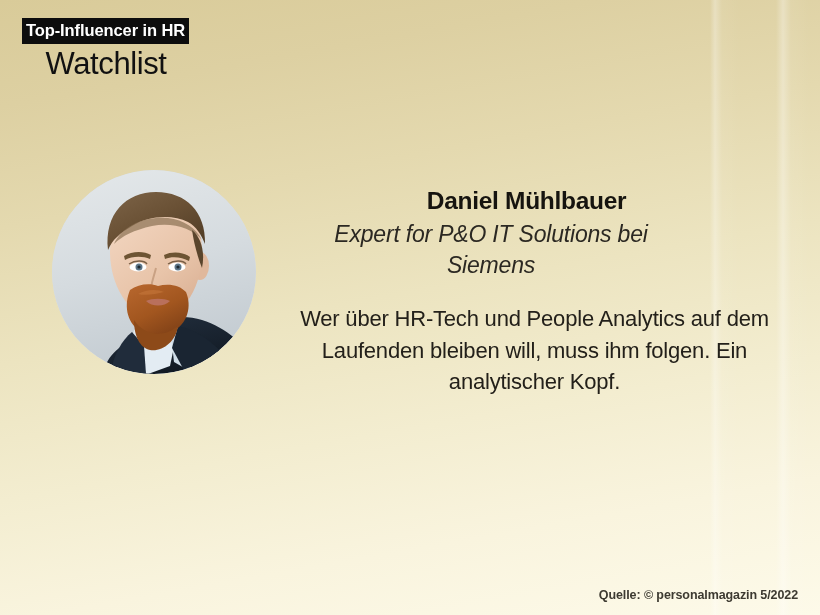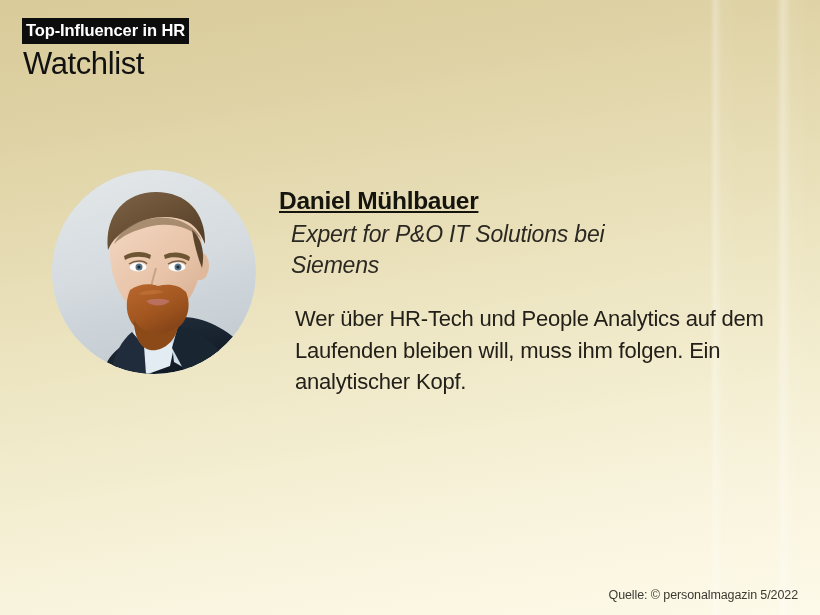--- a/index.html
+++ b/index.html
@@ -18,20 +18,21 @@
     overflow: hidden;
     background:
       linear-gradient(170deg,
         #d9cb99 0%,
         #ddd0a2 14%,
         #e4d9af 30%,
         #ece4c0 48%,
         #f3edd0 66%,
         #f9f4de 82%,
         #fdfae9 100%);
+    text-align: center;
   }
 
   
   .streaks {
     position: absolute;
     inset: 0;
     pointer-events: none;
     background:
       linear-gradient(to right,
         rgba(255,255,255,0) 0px,
@@ -92,21 +93,20 @@
     top: 186px;
     width: 495px;
   }
   .person-name {
     color: #16140f;
     font-size: 24.5px;
     font-weight: 700;
     letter-spacing: -0.3px;
     line-height: 1.26;
     margin: 0;
-    text-decoration: underline;
   }
   .person-role {
     color: #2b2822;
     font-size: 23px;
     font-style: italic;
     font-weight: 400;
     letter-spacing: -0.2px;
     line-height: 1.36;
     margin: 2px 0 0 12px;
     max-width: 400px;
@@ -121,21 +121,21 @@
     max-width: 485px;
   }
 
   
   .source {
     position: absolute;
     right: 22px;
     bottom: 13px;
     color: #3d3a31;
     font-size: 12.5px;
-    font-weight: 400;
+    font-weight: 700;
     letter-spacing: -0.1px;
     white-space: nowrap;
   }
 </style>
 </head>
 <body>
 
 <div class="slide">
 
   <div class="streaks"></div>

